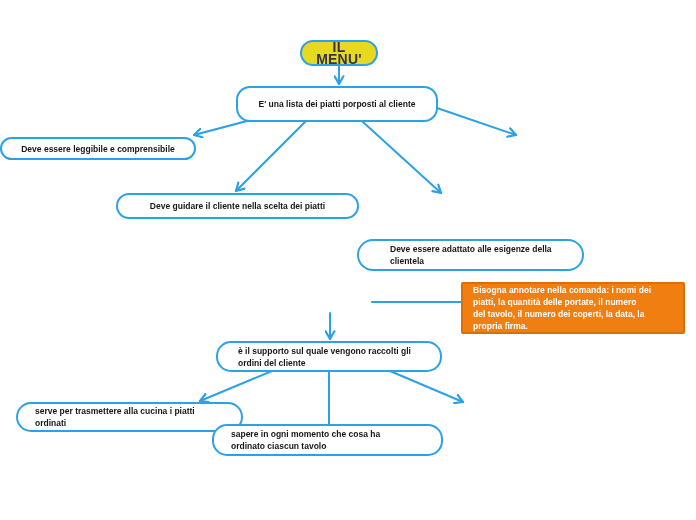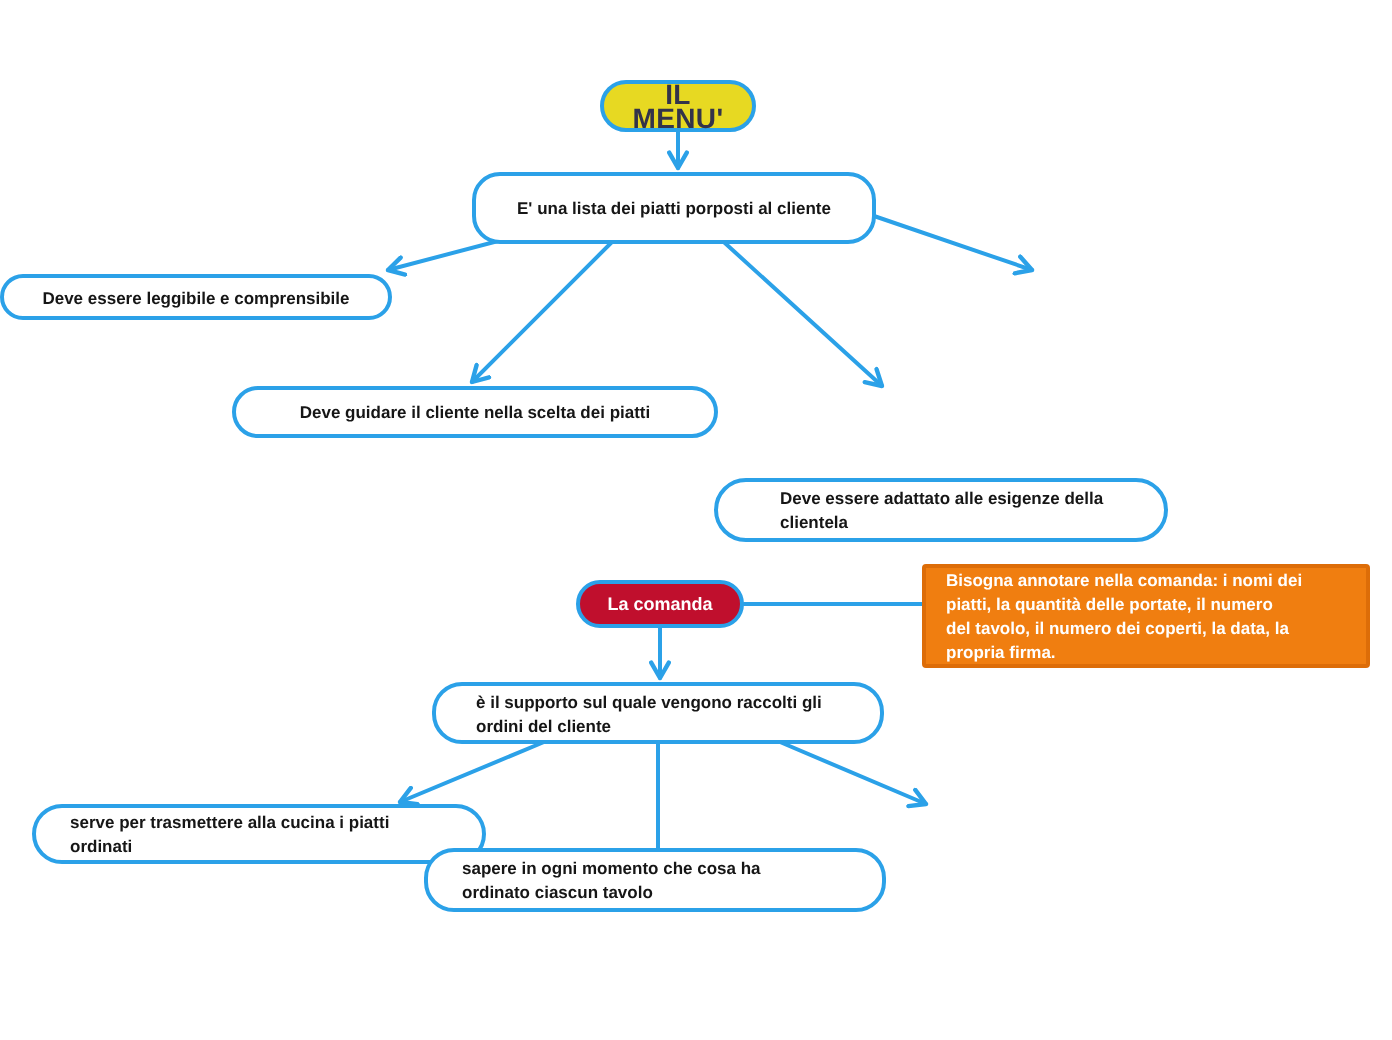--- a/index.html
+++ b/index.html
@@ -56,21 +56,20 @@
   <div class="node" style="left:236px;top:86px;width:202px;height:36px;border-radius:14px;">E' una lista dei piatti porposti al cliente</div>
 
   <div class="node" style="left:0;top:137px;width:196px;height:23px;border-radius:12px;">Deve essere leggibile e comprensibile</div>
 
 
   <div class="node" style="left:116px;top:193px;width:243px;height:26px;border-radius:14px;">Deve guidare il cliente nella scelta dei piatti</div>
 
   <div class="node align-left" style="left:357px;top:195px;width:227px;height:32px;border-radius:16px;padding:0 12px 0 31px;margin-top:44px;">Deve essere adattato alle esigenze della
 clientela</div>
 
-  <div class="node root-comanda" style="left:288px;top:290px;width:84px;height:24px;border-radius:13px;">La comanda</div>
 
   <div class="note" style="left:461px;top:282px;width:224px;height:52px;">Bisogna annotare nella comanda: i nomi dei
 piatti, la quantità delle portate, il numero
 del tavolo, il numero dei coperti, la data, la
 propria firma.</div>
 
   <div class="node align-left" style="left:16px;top:402px;width:227px;height:30px;border-radius:15px;padding:0 12px 0 17px;">serve per trasmettere alla cucina i piatti
 ordinati</div>
 
   <div class="node align-left" style="left:216px;top:341px;width:226px;height:31px;border-radius:15px;padding:0 12px 0 20px;">è il supporto sul quale vengono raccolti gli

